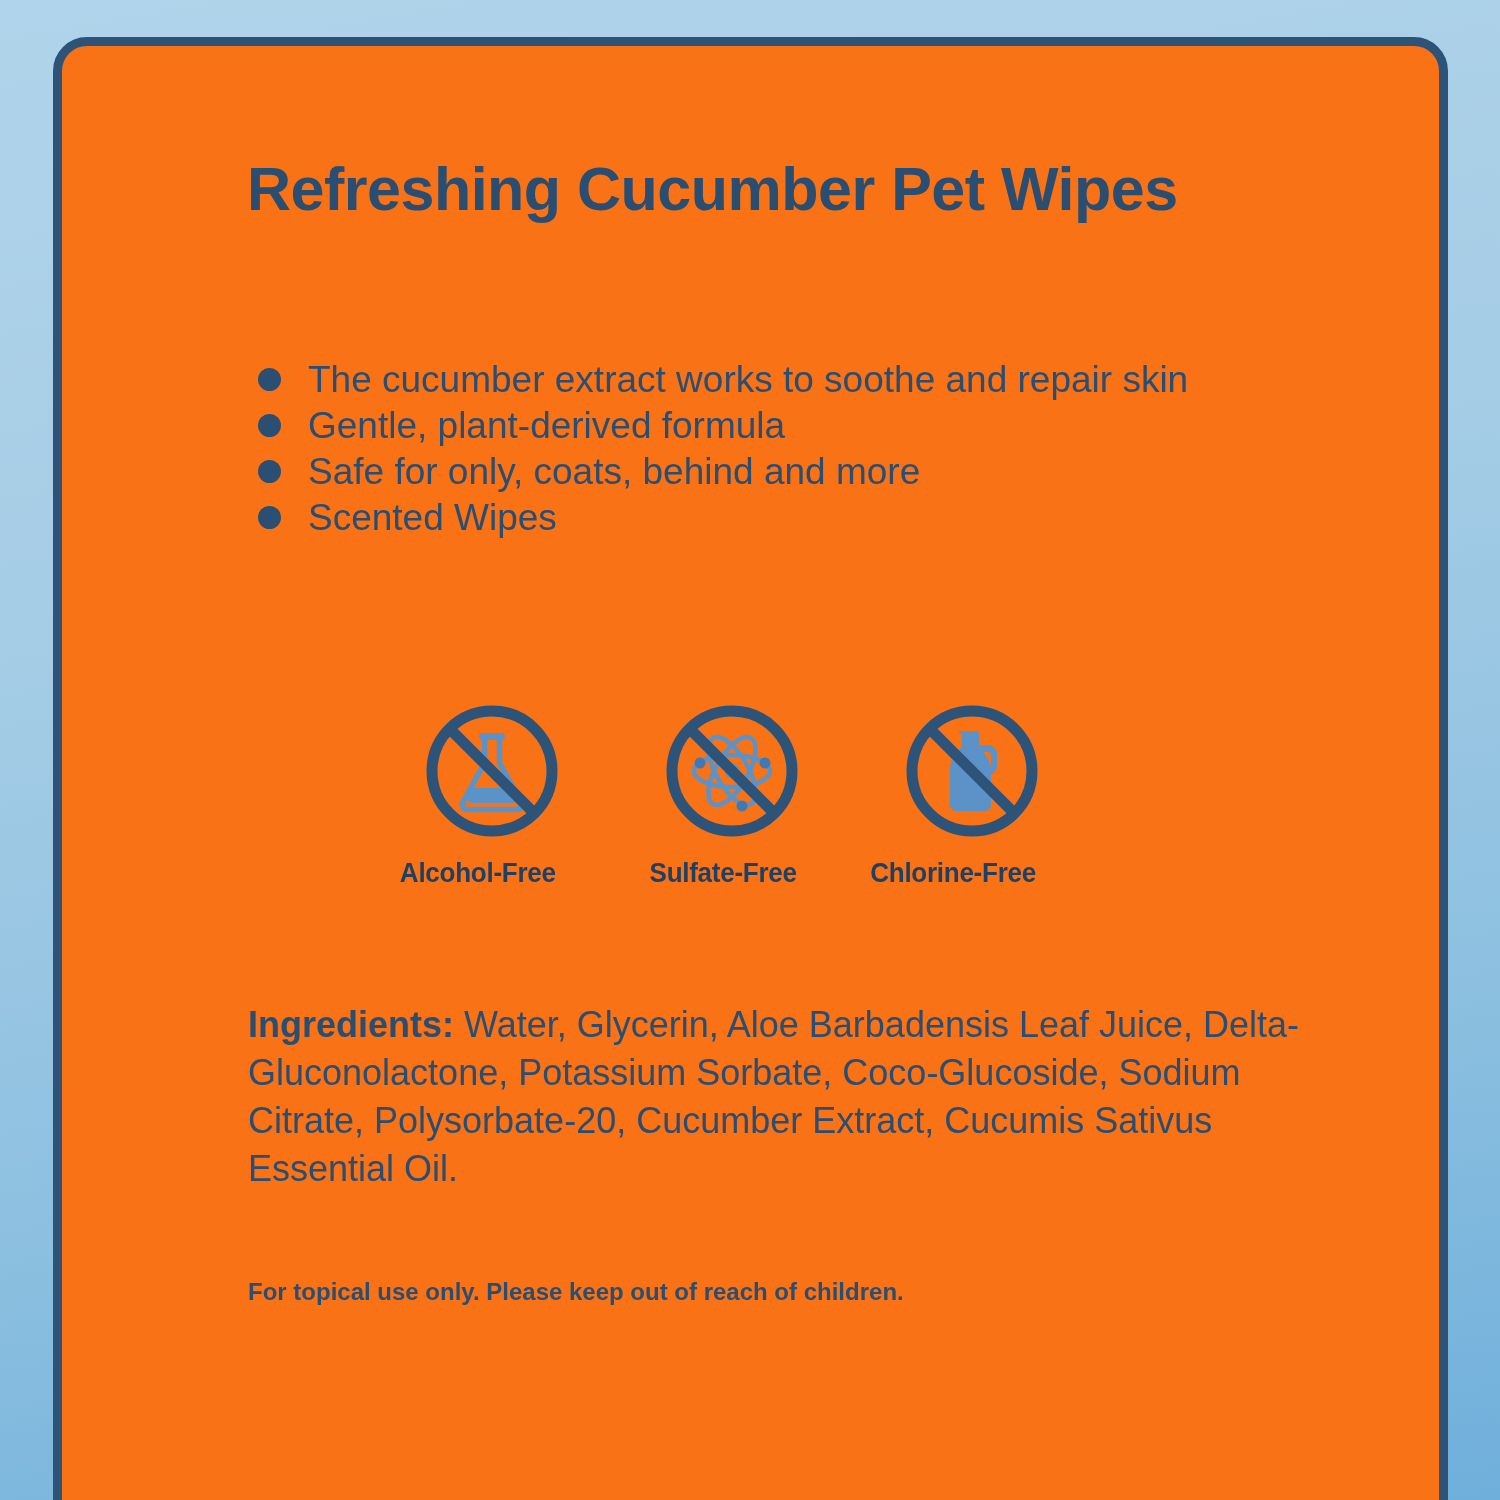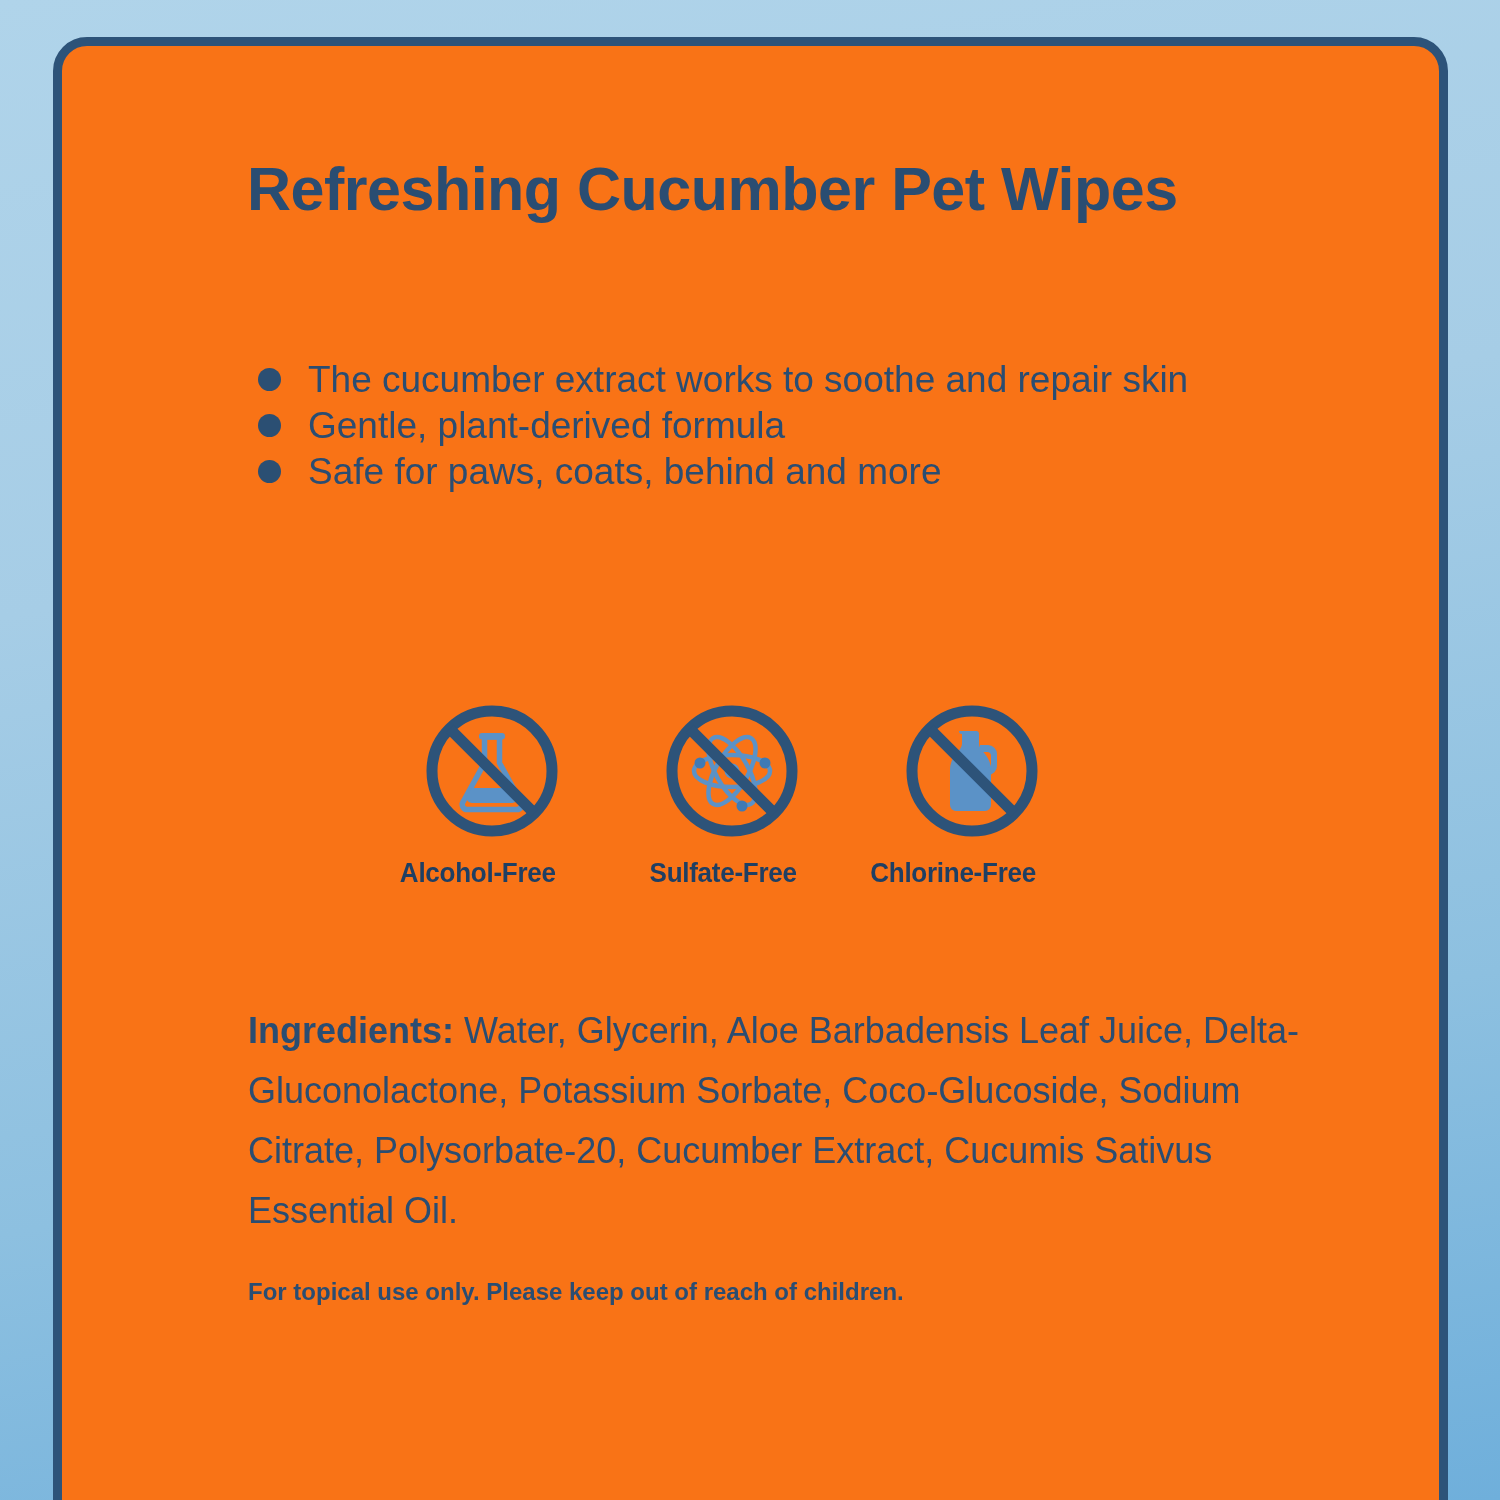--- a/index.html
+++ b/index.html
@@ -111,21 +111,21 @@
     transform: scaleX(0.93);
   }
 
   
   .ingredients {
     position: absolute;
     left: 186px;
     top: 955px;
     width: 1060px;
     font-size: 36px;
-    line-height: 60px;
+    line-height: 48px;
     color: #2a4d72;
   }
   .ingredients b {
     font-weight: bold;
   }
 
   
   .footer-note {
     position: absolute;
     left: 186px;
@@ -150,21 +150,25 @@
       <li class="bullet-row">
         <span class="bullet-dot"></span>
         <span class="bullet-text">The cucumber extract works to soothe and repair skin</span>
       </li>
       <li class="bullet-row">
         <span class="bullet-dot"></span>
         <span class="bullet-text">Gentle, plant-derived formula</span>
       </li>
       <li class="bullet-row">
         <span class="bullet-dot"></span>
-        <span class="bullet-text">Safe for paws, coats, behind and more</span>
+        <span class="bullet-text">Safe for only, coats, behind and more</span>
+      </li>
+      <li class="bullet-row">
+        <span class="bullet-dot"></span>
+        <span class="bullet-text">Scented Wipes</span>
       </li>
     </ul>
 
     <div class="badges">
 
       <div class="badge">
         <svg class="badge-icon" viewBox="0 0 140 140">
           <g>
 
             <path d="M62.5 36 L62.5 62 L41 101 a5 5 0 0 0 4.4 7.6 L94.6 108.6 a5 5 0 0 0 4.4 -7.6 L77.5 62 L77.5 36 Z" fill="none" stroke="#5b92c7" stroke-width="5.5" stroke-linejoin="round"></path>

